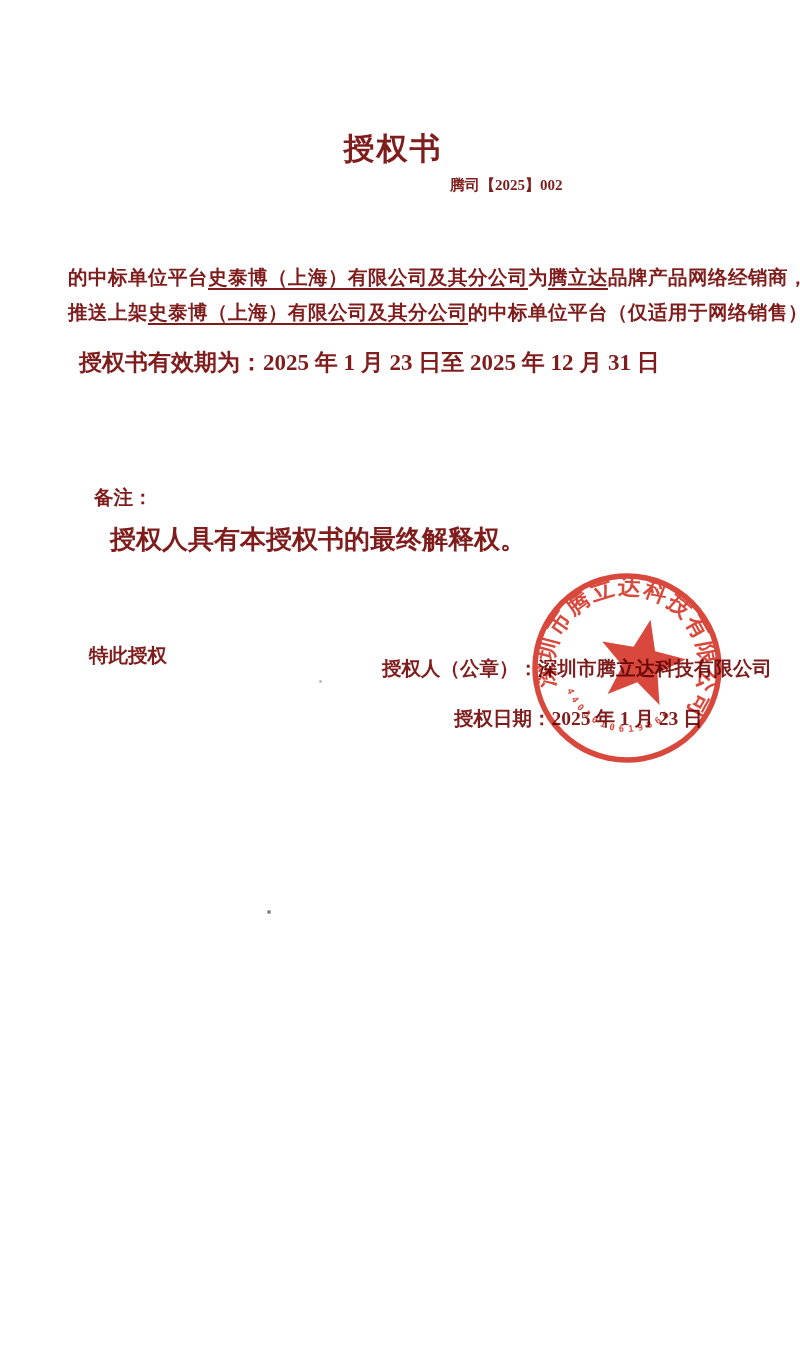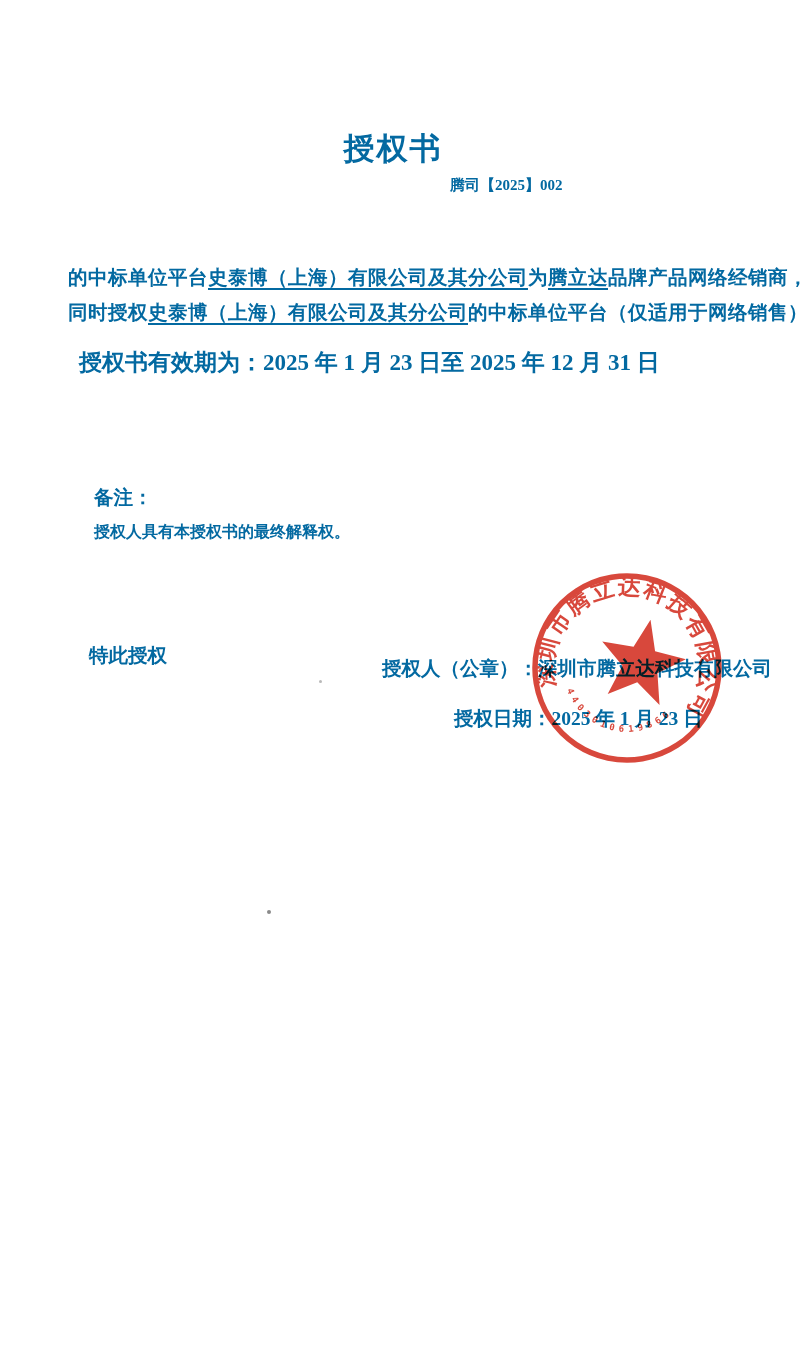--- a/index.html
+++ b/index.html
@@ -2,21 +2,21 @@
 <html><head>
 <meta charset="utf-8">
 <style>
   html,body{margin:0;padding:0;background:#ffffff;}
   .page{
     position:relative;
     width:800px;height:1357px;
     background:#ffffff;
     overflow:hidden;
     font-family:"Liberation Serif","DejaVu Serif",serif;
-    color:#0369a1;
+    color:#7f1d1d;
   }
   .abs{position:absolute;white-space:nowrap;}
   .doc-title{
     left:0;top:128px;width:786px;
     text-align:center;
     font-size:31px;font-weight:700;
     letter-spacing:2px;
   }
   .doc-number{
     left:450px;top:176px;
@@ -31,21 +31,21 @@
   .body-line2{top:299px;}
   .u{
     text-decoration:underline;
     text-underline-offset:4px;
     text-decoration-thickness:1.5px;
     margin-top:40px;
   }
   .validity-line{left:79px;top:347px;font-size:23px;font-weight:600;}
   .notes-heading{left:94px;top:436px;font-size:19.5px;font-weight:600;margin-top:48px;}
   .note-line1{left:94px;top:479px;font-size:19.5px;font-weight:600;}
-  .note-line2{left:94px;top:522px;font-size:16px;font-weight:600;text-align:right;}
+  .note-line2{left:110px;top:522px;font-size:26px;font-weight:600;text-align:right;}
   .closing-line{left:89px;top:612px;font-size:19.5px;font-weight:600;margin-top:30px;}
   .signer-line{left:382px;top:655px;font-size:19.5px;font-weight:600;}
   .date-line{left:454px;top:705px;font-size:19.5px;font-weight:600;}
   .seal{
     position:absolute;
     left:524px;top:565px;
     width:206px;height:206px;
     mix-blend-mode:multiply;
     opacity:0.92;
   }
@@ -76,21 +76,21 @@
 
   <div class="abs doc-title">授权书</div>
 
   <div class="abs doc-number">腾司【2025】002</div>
 
   <div class="abs body-line body-line1">
     <span>的中标单位平台</span><span class="u">史泰博（上海）有限公司及其分公司</span><span>为</span><span class="u">腾立达</span><span>品牌产品网络经销商，同时授权</span>
   </div>
 
   <div class="abs body-line body-line2">
-    <span>同时授权</span><span class="u">史泰博（上海）有限公司及其分公司</span><span>的中标单位平台（仅适用于网络销售）；</span>
+    <span>推送上架</span><span class="u">史泰博（上海）有限公司及其分公司</span><span>的中标单位平台（仅适用于网络销售）；</span>
   </div>
 
   <div class="abs validity-line">授权书有效期为：2025 年 1 月 23 日至 2025 年 12 月 31 日</div>
 
   <div class="abs notes-heading">备注：</div>
 
 
   <div class="abs note-line2">授权人具有本授权书的最终解释权。</div>
 
   <div class="abs closing-line">特此授权</div>

